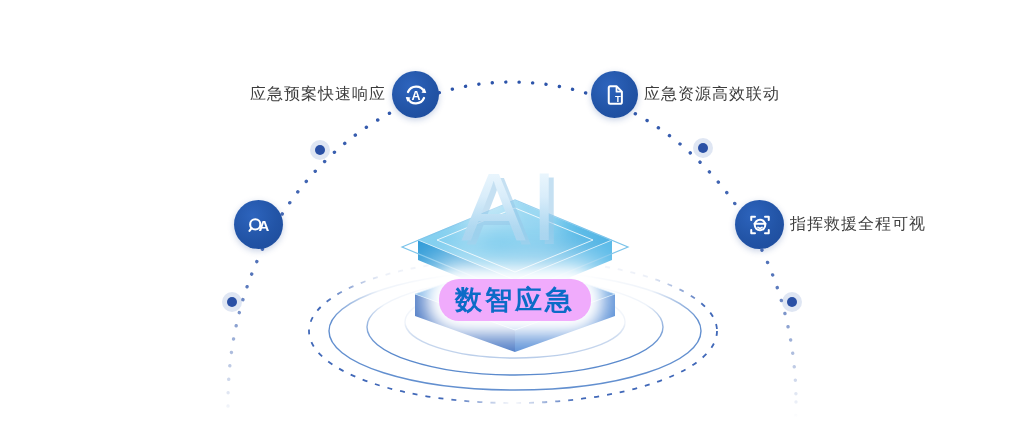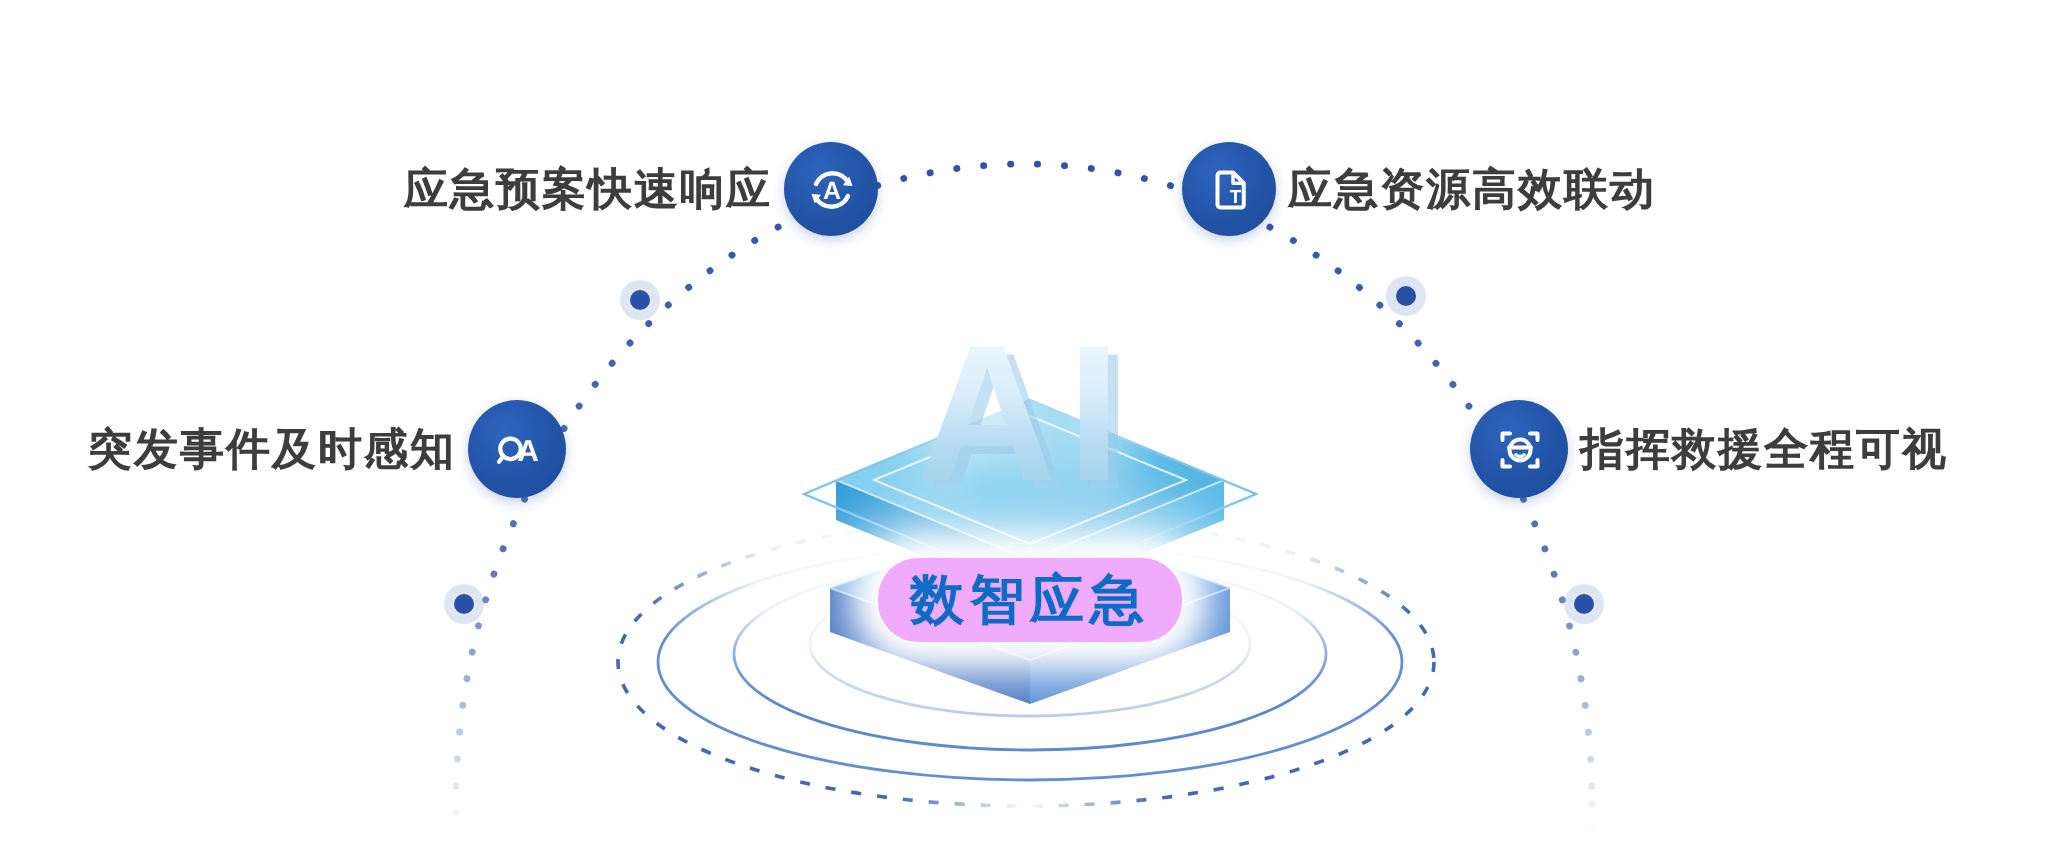--- a/index.html
+++ b/index.html
@@ -4,36 +4,36 @@
 <style>
   html,body{margin:0;padding:0;background:#fff;}
   .stage{
     position:relative;width:1024px;height:423px;overflow:hidden;background:#ffffff;
     font-family:"Liberation Sans","DejaVu Sans",sans-serif;
   }
   .bg-svg{position:absolute;left:0;top:0;width:1024px;height:423px;}
   
   .ai-text{
     position:absolute;left:512px;top:158px;transform:translateX(-50%);
-    font-size:97px;line-height:1;font-weight:700;letter-spacing:5px;
+    font-size:97px;line-height:1;font-weight:400;letter-spacing:5px;
     background:linear-gradient(180deg,#f4fbff 0%,#d9edfa 40%,#a6d4ef 78%,#8ac4ea 100%);
     -webkit-background-clip:text;background-clip:text;color:transparent;
     filter:drop-shadow(5px 4px 0 rgba(150,198,232,.55)) drop-shadow(0 0 14px rgba(255,255,255,.9));
   }
   
   .pill{
     position:absolute;left:515px;top:279px;transform:translateX(-50%);
     padding:3px 16px;border-radius:20px;background:#f0abfc;
     box-shadow:0 0 14px 8px #ffffff,0 0 34px 22px rgba(255,255,255,.85);
     font-size:27px;font-weight:800;letter-spacing:3px;color:#0b6bc7;white-space:nowrap;
   }
   
   .node{position:absolute;display:flex;align-items:center;gap:6px;}
   .node-label{
-    font-size:22px;font-weight:700;letter-spacing:1px;color:#3d3d3d;white-space:nowrap;
+    font-size:16px;font-weight:400;letter-spacing:1px;color:#3d3d3d;white-space:nowrap;
   }
   .icon-circle{
     width:47px;height:47px;border-radius:50%;flex:0 0 auto;
     background:radial-gradient(circle at 38% 32%,#2d64bd 0%,#2254a6 55%,#1d4a99 100%);
     box-shadow:0 2px 6px rgba(30,70,150,.25);
     display:flex;align-items:center;justify-content:center;
   }
   .icon-circle svg{width:30px;height:30px;display:block;}
   .icon-circle.big{width:49px;height:49px;}
   
@@ -139,21 +139,20 @@
       <svg viewBox="0 0 24 24" fill="none">
         <path d="M16.8,19 H8.2 A1.2,1.2 0 0 1 7,17.8 V6.2 A1.2,1.2 0 0 1 8.2,5 H13.2 L17.5,9.3 V17.8 A1.2,1.2 0 0 1 16.8,19 Z" stroke="#fff" stroke-width="1.6" stroke-linejoin="round"></path>
         <path d="M13.2,5 V9.3 H17.5" stroke="#fff" stroke-width="1.4" stroke-linejoin="round"></path>
         <text x="14.2" y="17.3" text-anchor="middle" font-size="7.5" font-weight="bold" fill="#fff" font-family="Liberation Sans, sans-serif">T</text>
       </svg>
     </span>
     <span class="node-label">应急资源高效联动</span>
   </div>
 
   <div class="node" style="top:200px;right:741px;">
-    <span class="node-label">突发事件及时感知</span>
     <span class="icon-circle big">
       <svg viewBox="0 0 24 24" fill="none">
         <circle cx="9" cy="11.5" r="4.1" stroke="#fff" stroke-width="1.7"></circle>
         <path d="M6.1,14.5 L4.4,16.7" stroke="#fff" stroke-width="1.7" stroke-linecap="round"></path>
         <text x="16" y="16.4" text-anchor="middle" font-size="12" font-weight="bold" fill="#fff" font-family="Liberation Sans, sans-serif">A</text>
       </svg>
     </span>
   </div>
 
   <div class="node" style="top:200px;left:735px;">

